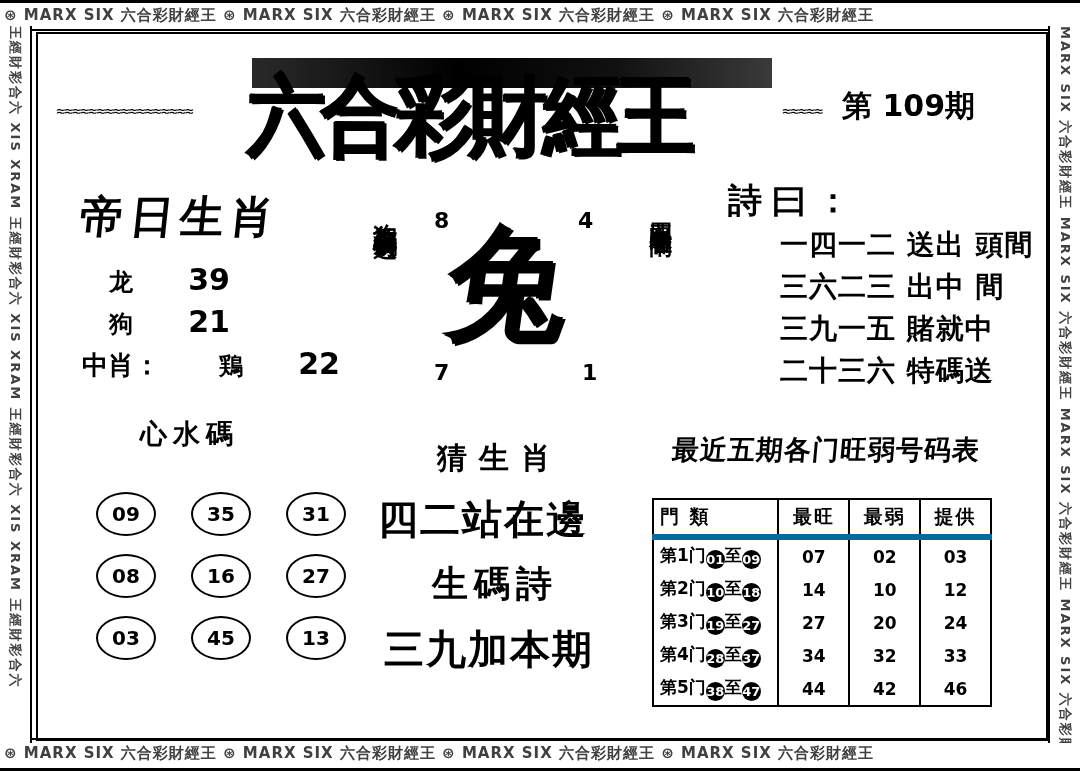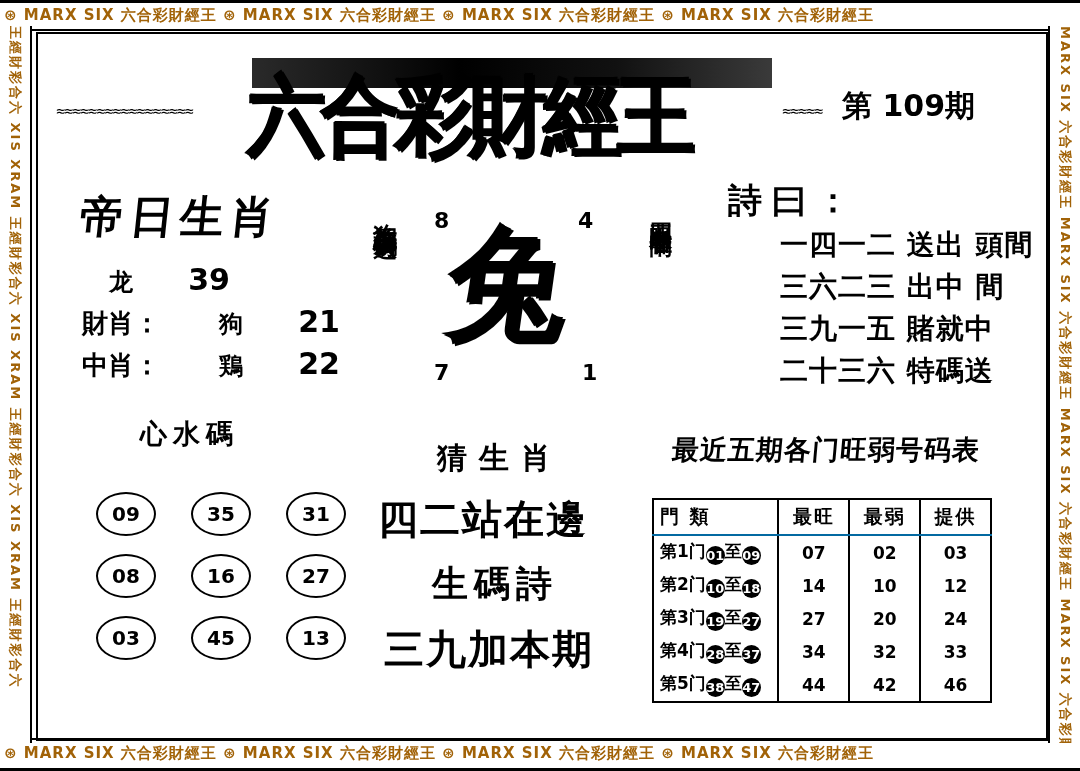--- a/index.html
+++ b/index.html
@@ -8,21 +8,21 @@
     background:#fff;
     font-family:"DejaVu Sans","Liberation Sans",sans-serif;
     overflow:hidden;
   }
   .page{position:relative;width:1080px;height:771px;background:#fff;}
 
   
   .band{
     position:absolute;
     background:#fff;
-    color:#a16207;
+    color:#404040;
     font-weight:bold;
     overflow:hidden;
     white-space:nowrap;
   }
   .band-top{left:0;top:0;width:1080px;height:26px;border-top:3px solid #000;border-bottom:2px solid #000;}
   .band-bottom{left:0;bottom:0;width:1080px;height:28px;border-top:2px solid #000;border-bottom:3px solid #000;}
   .band-left{left:0;top:26px;width:30px;height:717px;border-right:2px solid #000;}
   .band-right{right:0;top:26px;width:30px;height:717px;border-left:2px solid #000;}
 
   .band-top .strip,.band-bottom .strip{
@@ -177,21 +177,21 @@
   .tbl{
     position:absolute;left:652px;top:498px;width:340px;
     border:2px solid #000;border-collapse:collapse;
   }
   .tbl td,.tbl th{
     border-right:2px solid #000;
     font-size:17px;font-weight:bold;
     padding:4px 2px;
     text-align:center;
   }
-  .tbl .hdr td{font-size:19px;border-bottom:2px solid #0369a1;letter-spacing:2px;}
+  .tbl .hdr td{font-size:19px;border-bottom:6px solid #0369a1;letter-spacing:2px;}
   .tbl td:last-child{border-right:none;margin-left:20px;}
   .tbl .c0{width:118px;text-align:left;padding-left:6px;white-space:nowrap;}
   .tbl .c1,.tbl .c2,.tbl .c3{width:72px;}
   .bw{
     display:inline-block;background:#000;color:#fff;border-radius:50%;
     width:19px;height:19px;line-height:19px;text-align:center;font-size:13px;
     vertical-align:-3px;
   }
 </style>
 </head>
@@ -221,21 +221,20 @@
     <div class="issue">第 109期</div>
   </div>
 
   <div class="zodiac-title">帝日生肖</div>
   <div class="zodiac-rows">
     <div class="zrow">
       <span class="ani">龙</span>
       <span class="num">39</span>
     </div>
     <div class="zrow">
-      <span class="lab">財肖：</span>
       <span class="ani">狗</span>
       <span class="num">21</span>
     </div>
     <div class="zrow">
       <span class="lab">中肖：</span>
       <span class="ani">鶏</span>
       <span class="num">22</span>
     </div>
   </div>
 

